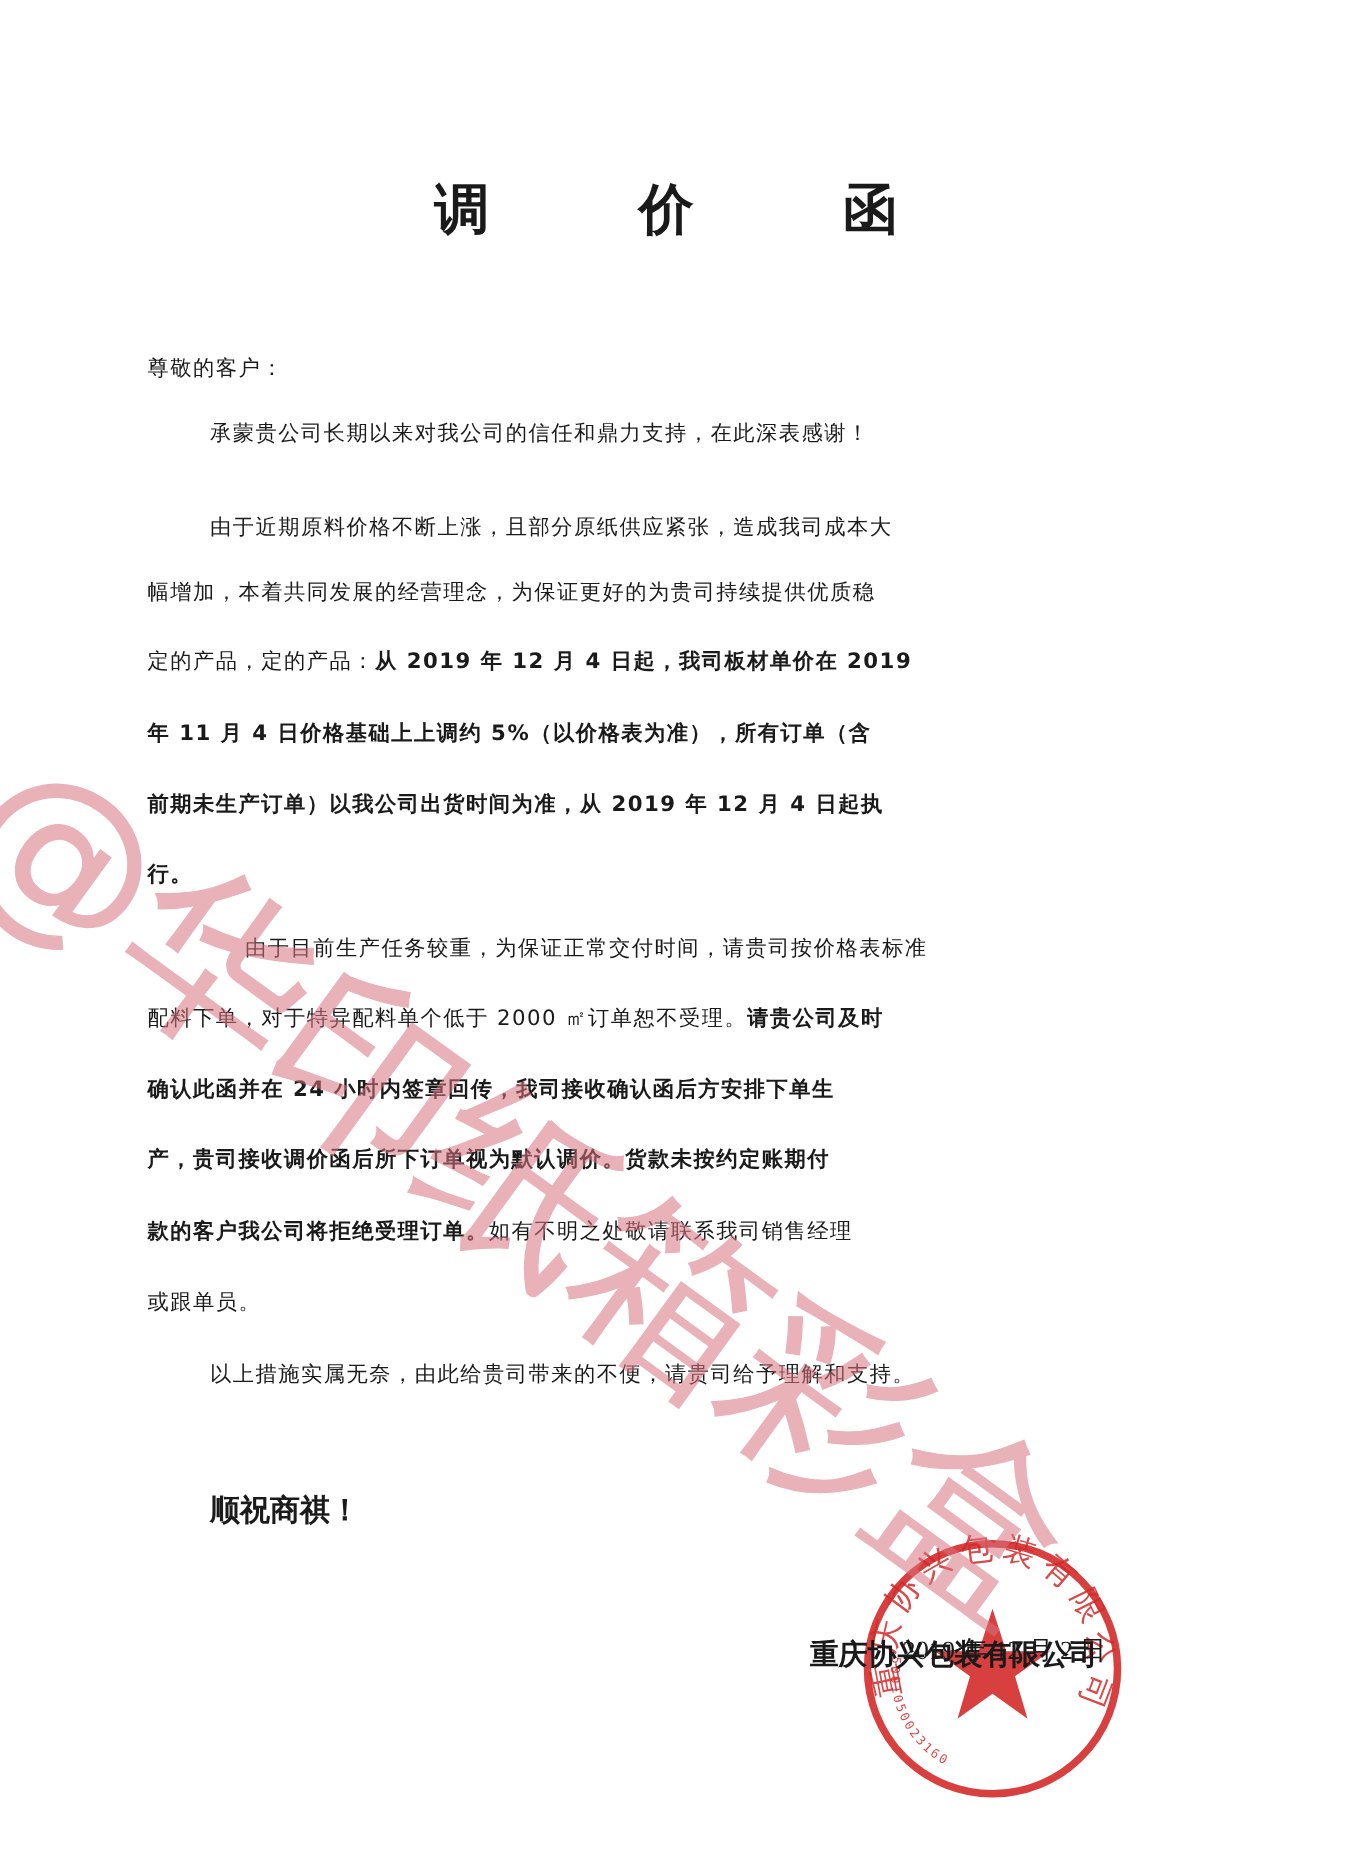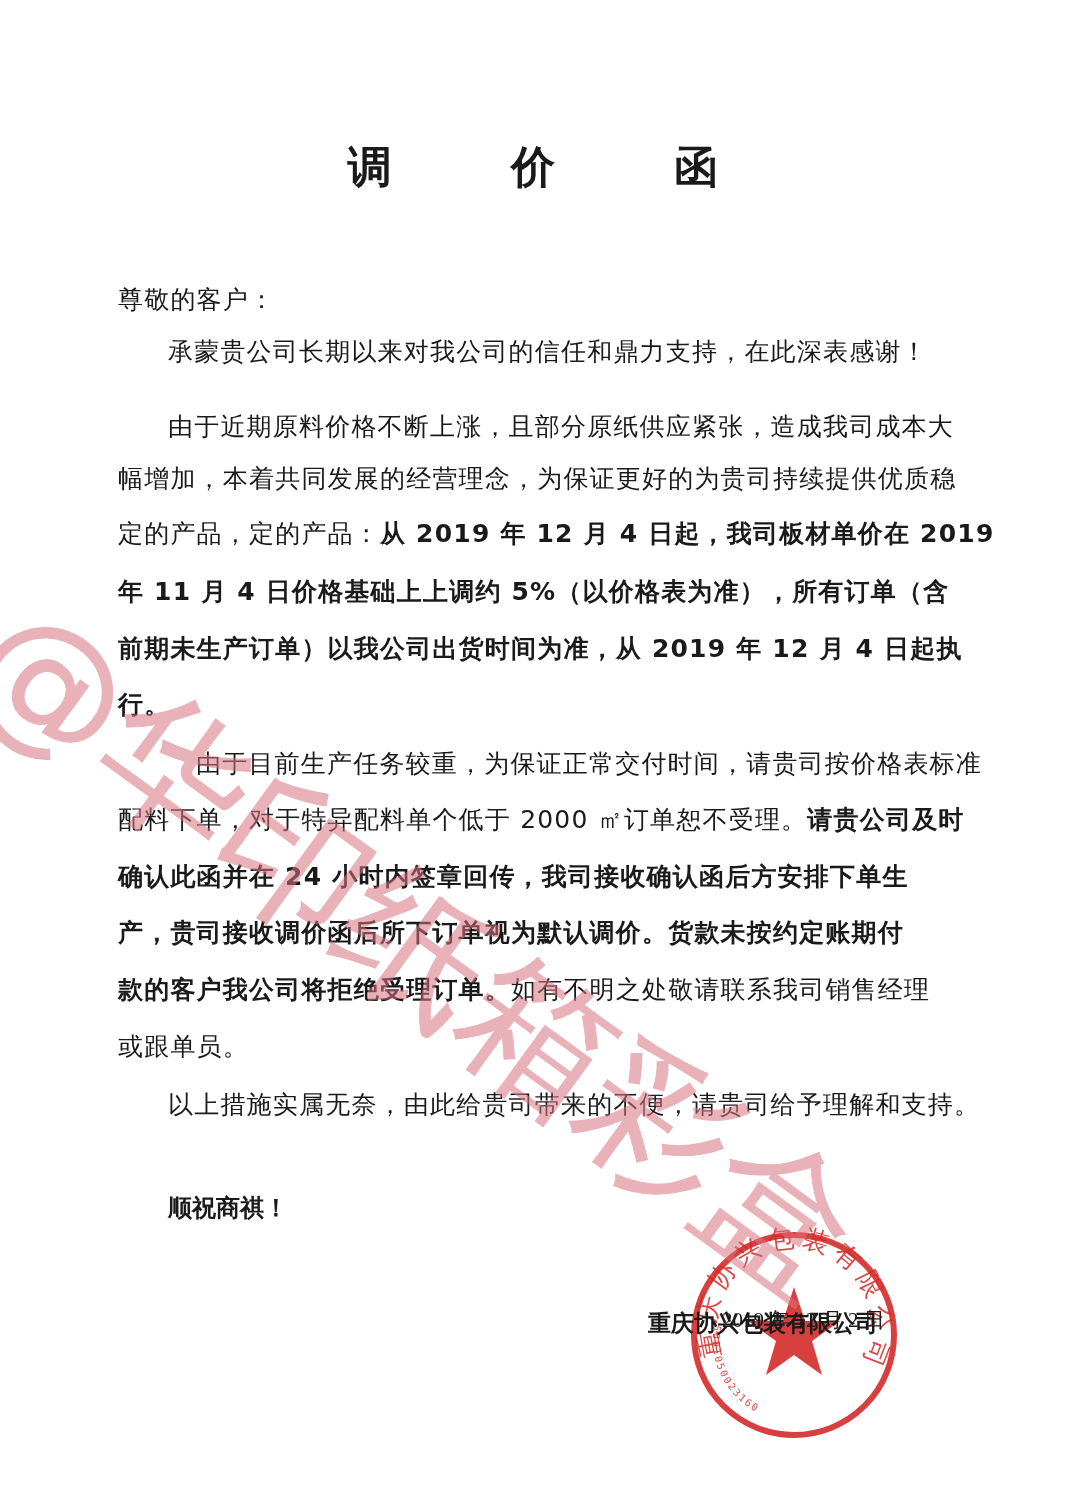--- a/index.html
+++ b/index.html
@@ -7,21 +7,21 @@
       width: 1080px; height: 1486px; background: #ffffff; position: relative; overflow: hidden;
       font-family: "DejaVu Serif", "Liberation Serif", serif; color: #1a1a1a;
     }
     .page { position: absolute; left: 0; top: 0; width: 1080px; height: 1486px; }
     .title {
       position: absolute; top: 138px; left: 0; width: 1080px; text-align: center;
       font-size: 44px; font-weight: bold; letter-spacing: 52px; padding-left: 38px; box-sizing: border-box;
       font-family: "DejaVu Sans", sans-serif;
     }
     .line {
-      position: absolute; left: 118px; font-size: 25px; white-space: nowrap;
+      position: absolute; left: 118px; font-size: 17px; white-space: nowrap;
       font-family: "DejaVu Sans", sans-serif; letter-spacing: 1.2px;
     }
     .b { font-weight: bold; }
     .salutation { top: 283px; }
     .closing { position: absolute; left: 168px; top: 1192px; font-size: 24px; font-weight: bold; font-family: "DejaVu Sans", sans-serif; }
     .company { position: absolute; left: 648px; top: 1308px; font-size: 23px; font-weight: bold; font-family: "DejaVu Sans", sans-serif; }
     .date { position: absolute; left: 722px; top: 1306px; font-size: 21px; font-family: Liberation Serif, serif; }
     .seal { position: absolute; left: 684px; top: 1225px; width: 220px; height: 220px; pointer-events: none; }
     .watermark { position: absolute; left: 0; top: 0; width: 1080px; height: 1486px; pointer-events: none; }
   </style>

